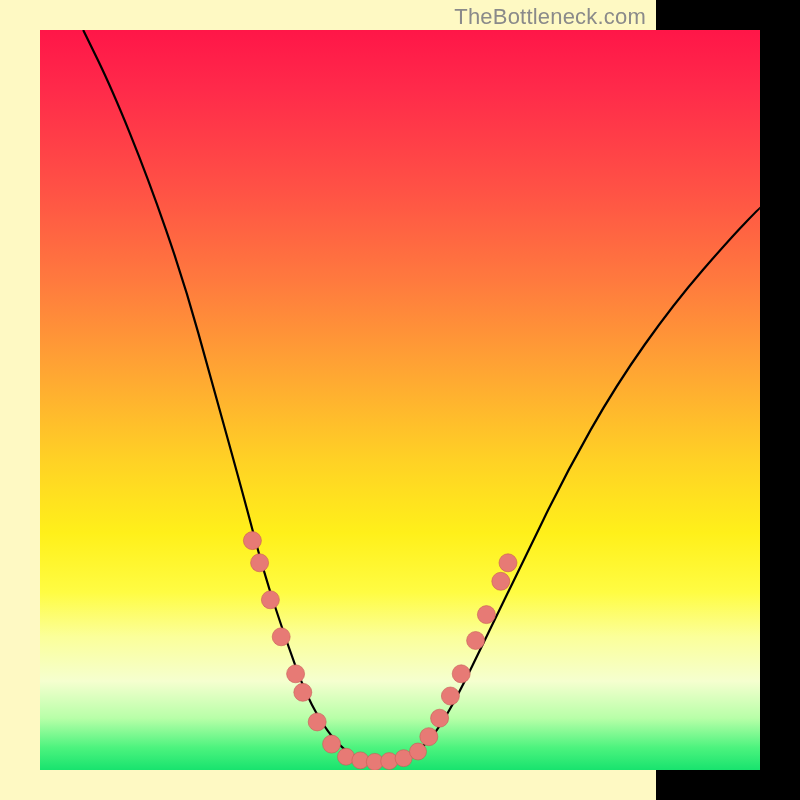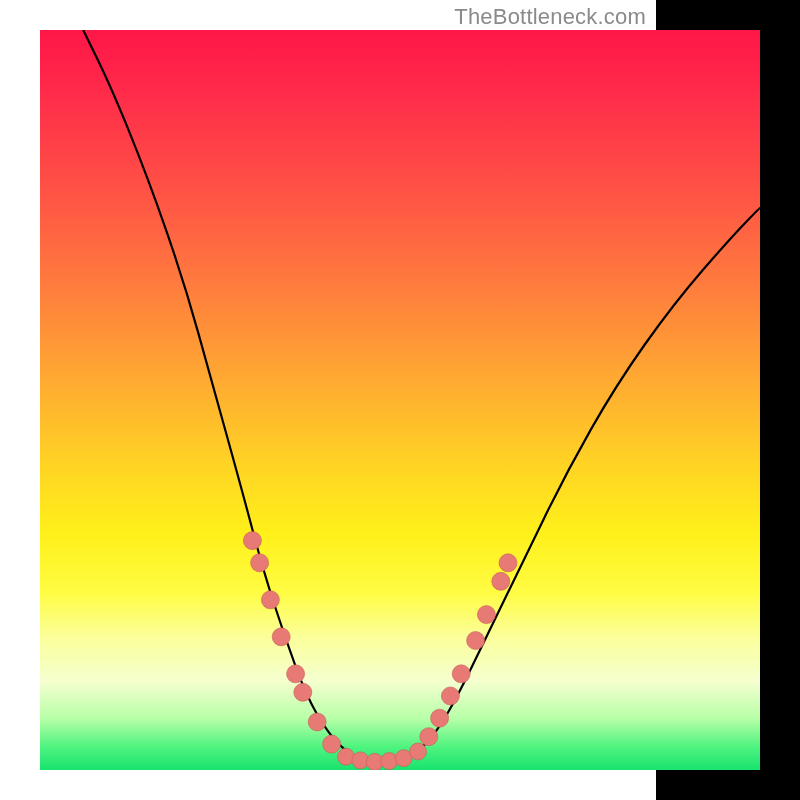--- a/index.html
+++ b/index.html
@@ -10,21 +10,21 @@
     background: #000;
     overflow: hidden;
     font-family: Arial, Helvetica, sans-serif;
   }
   .frame {
     position: absolute;
     left: 0;
     top: 0;
     width: 656px;
     height: 800px;
-    background: #ffffff;
+    background: #fef9c3;
   }
   .plot {
     position: absolute;
     left: 40px;
     top: 30px;
     width: 720px;
     height: 740px;
     
     background: linear-gradient(to bottom,
       #ff1648 0%,

